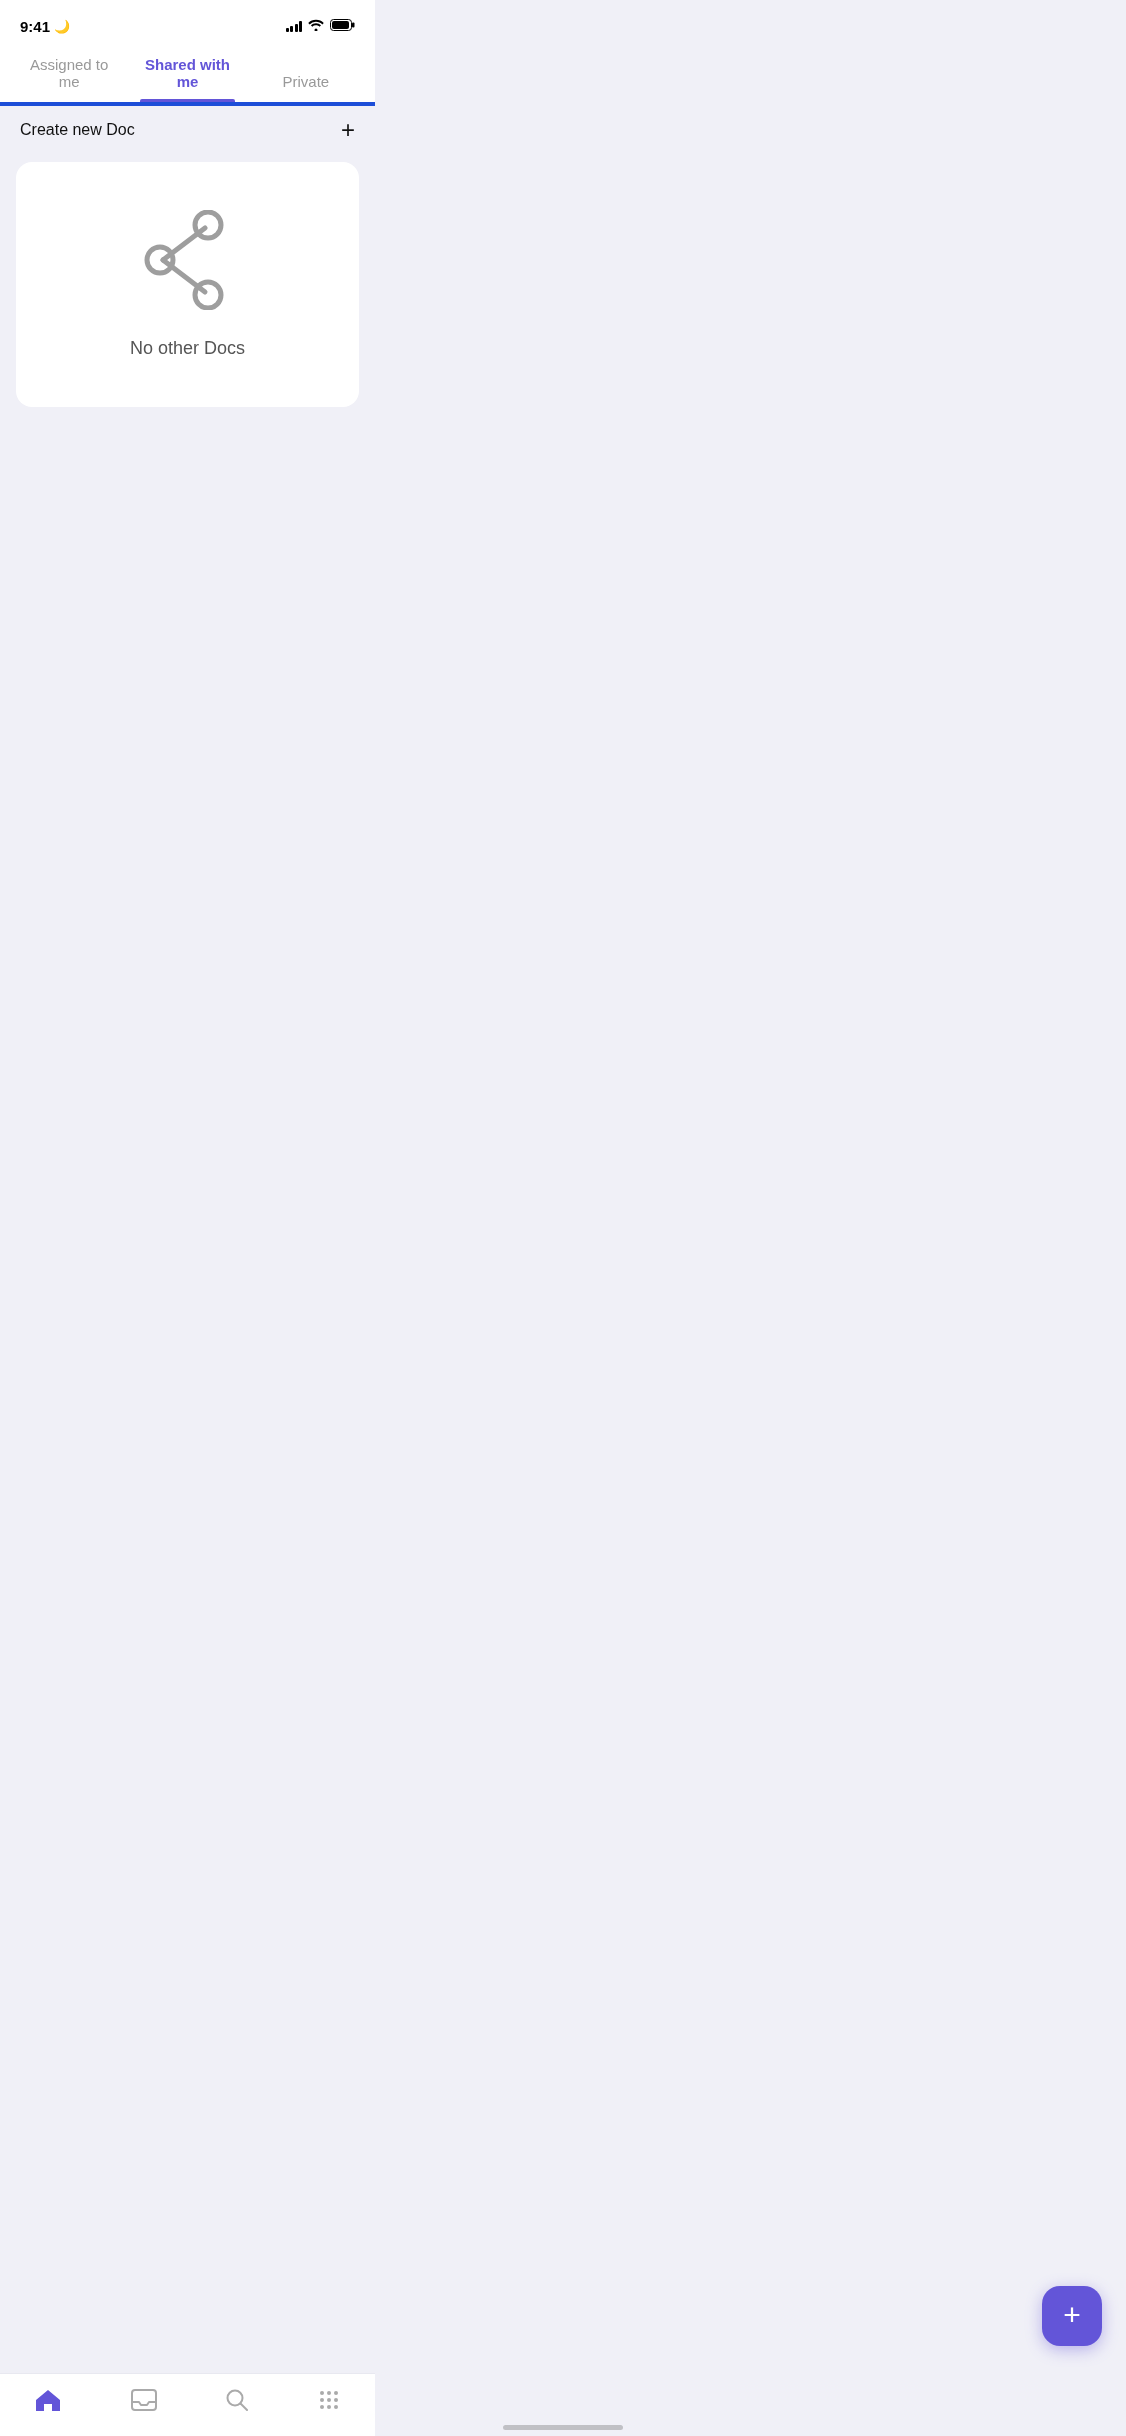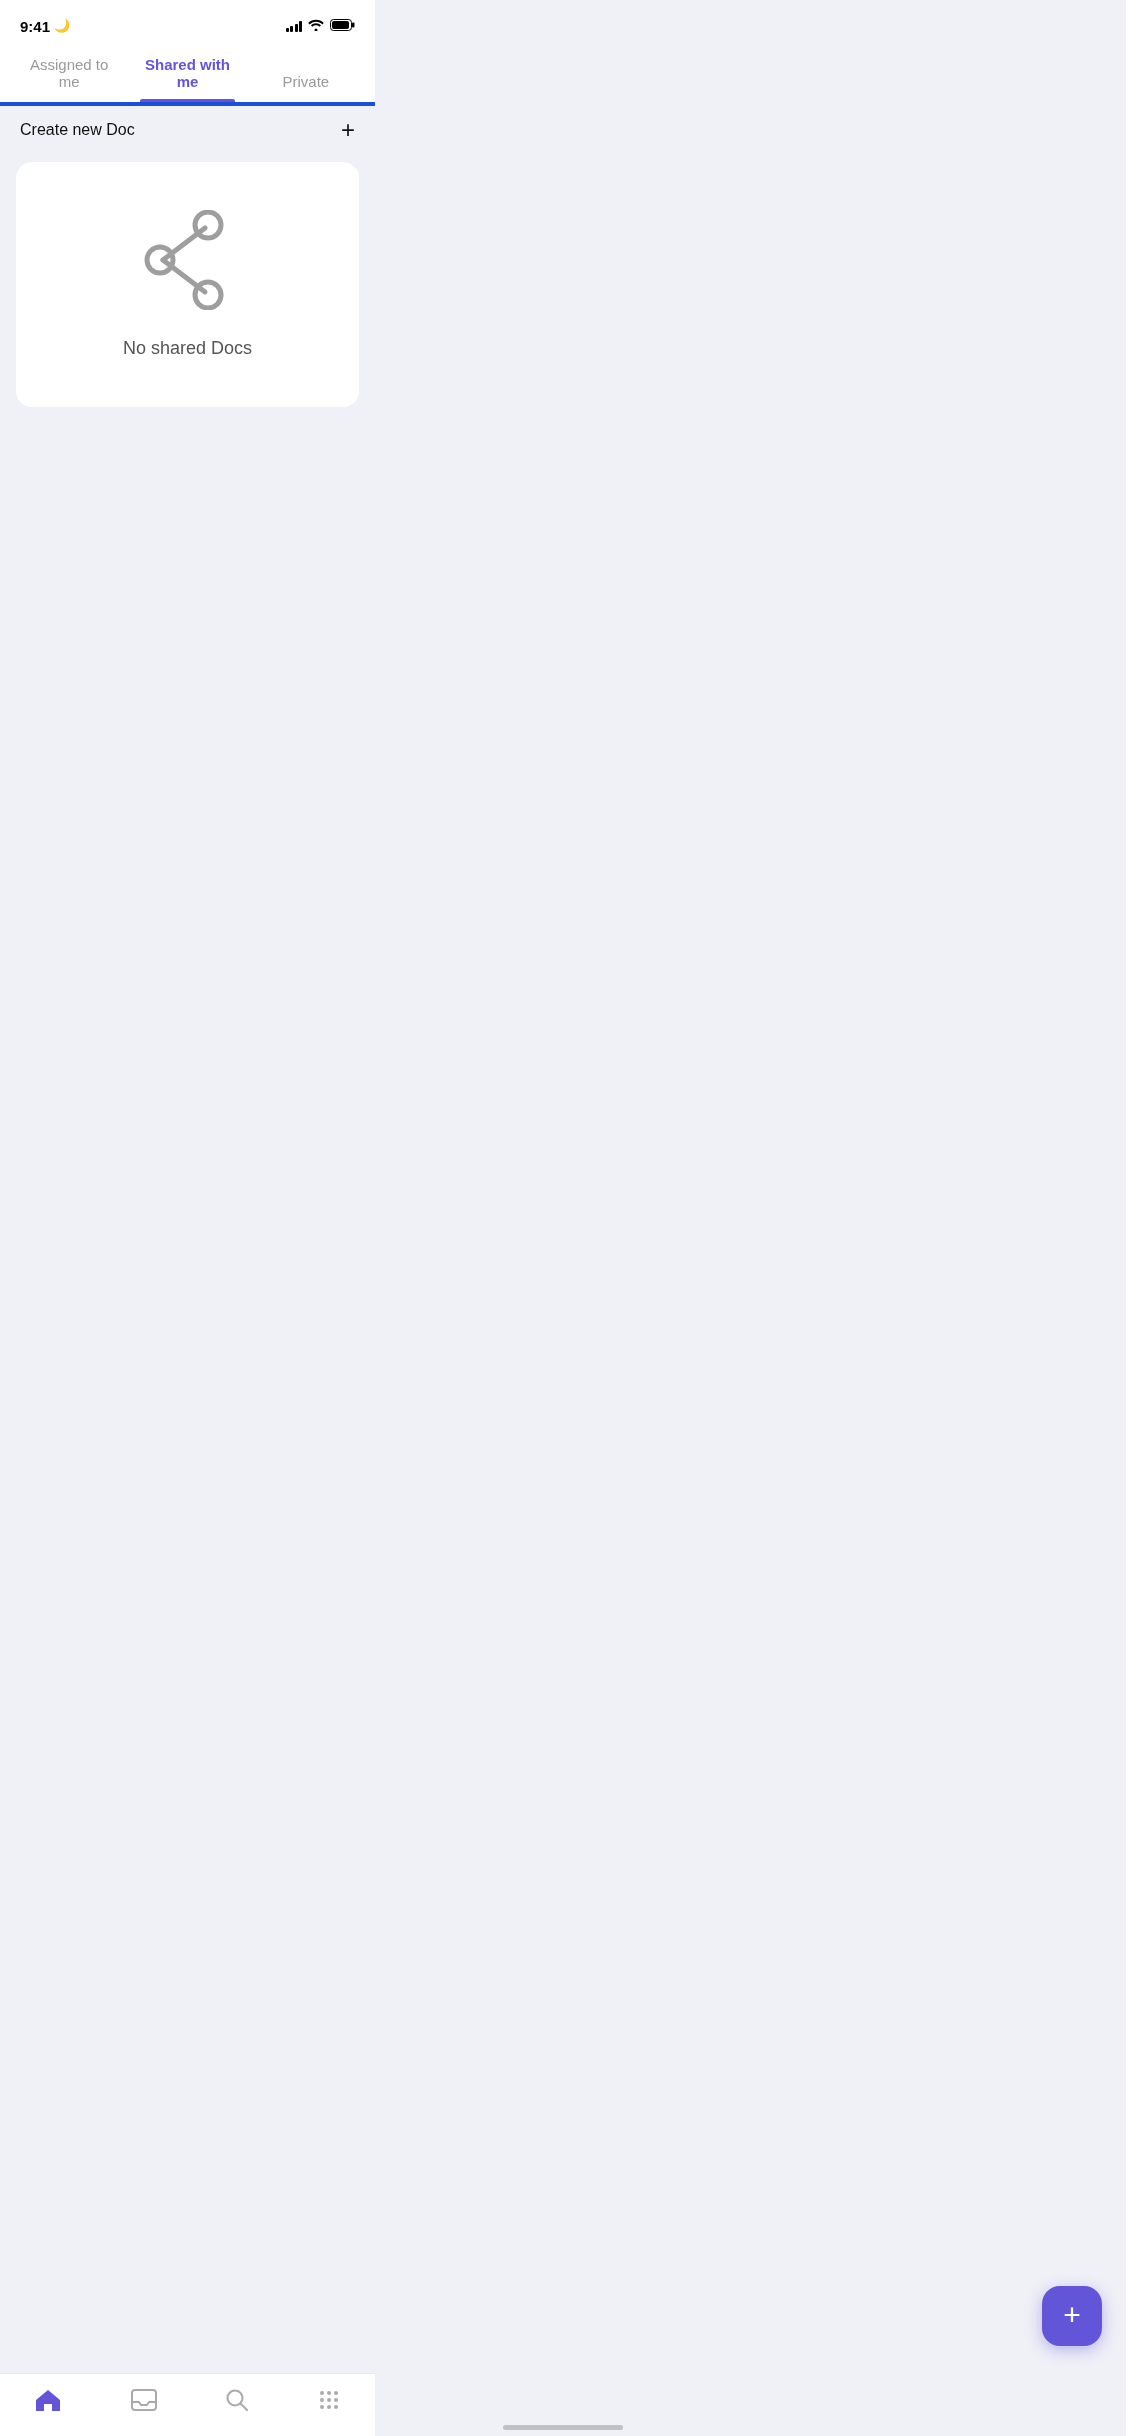--- a/index.html
+++ b/index.html
@@ -275,21 +275,21 @@
       min-height: 812px;
       position: relative;
     }
   </style>
 </head>
 <body>
 
 <div class="page">
 
   <div class="status-bar">
-    <div style="display:flex; align-items:flex-start; gap:4px;">
+    <div style="display:flex; align-items:center; gap:4px;">
       <span class="status-time">9:41</span>
       <span style="font-size:13px;">🌙</span>
     </div>
     <div class="status-icons">
 
       <div class="signal-icon">
         <div class="signal-bar" style="height:4px;"></div>
         <div class="signal-bar" style="height:6px;"></div>
         <div class="signal-bar" style="height:8px;"></div>
         <div class="signal-bar" style="height:11px;"></div>
@@ -339,21 +339,21 @@
 
           <line x1="30" y1="50" x2="72" y2="18" stroke="#9e9e9e" stroke-width="5" stroke-linecap="round"></line>
           <line x1="30" y1="50" x2="72" y2="82" stroke="#9e9e9e" stroke-width="5" stroke-linecap="round"></line>
 
           <circle cx="75" cy="15" r="13" fill="none" stroke="#9e9e9e" stroke-width="5"></circle>
           <circle cx="27" cy="50" r="13" fill="none" stroke="#9e9e9e" stroke-width="5"></circle>
           <circle cx="75" cy="85" r="13" fill="none" stroke="#9e9e9e" stroke-width="5"></circle>
         </svg>
       </div>
 
-      <div class="empty-title">No shared Docs</div>
+      <div class="empty-title">No other Docs</div>
     </div>
   </div>
 
   <div class="fab-area">
     <div class="fab-button">
       <span class="fab-plus">+</span>
     </div>
   </div>
 
   <div class="bottom-nav">

